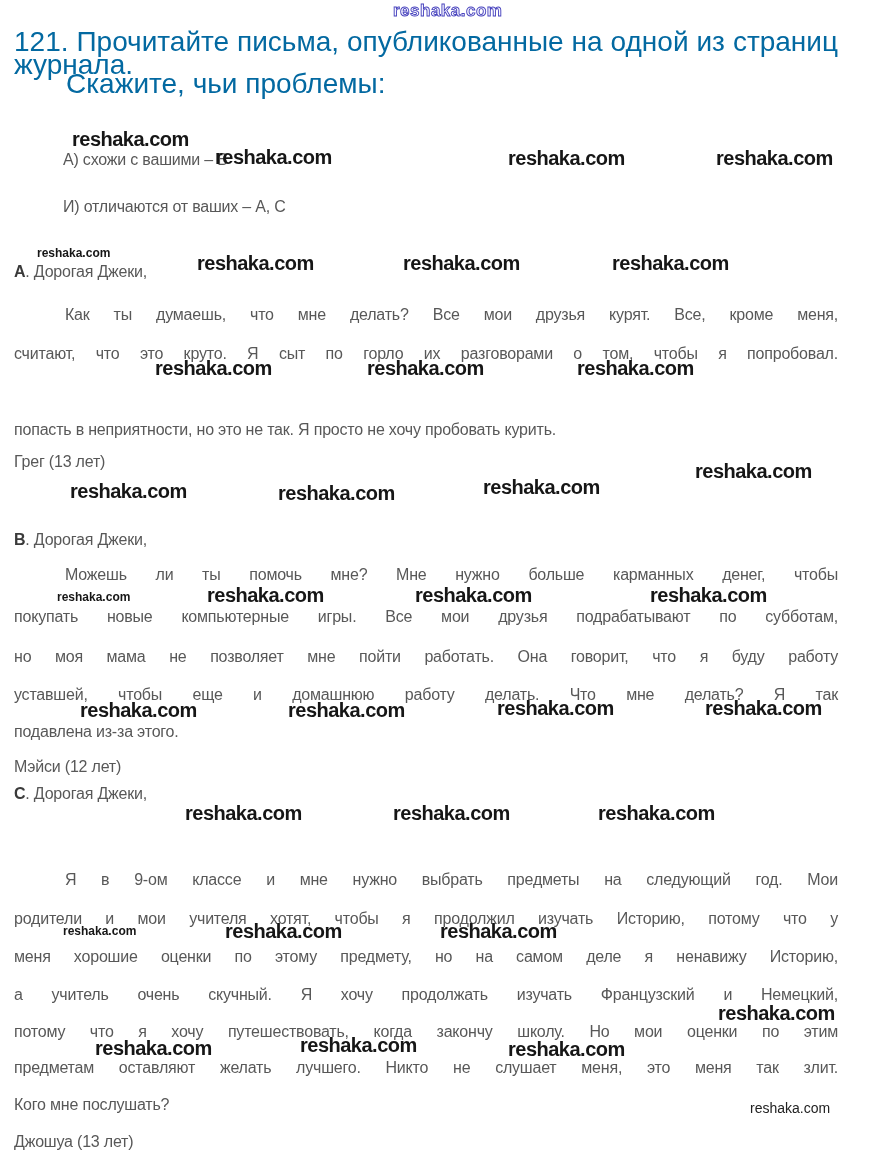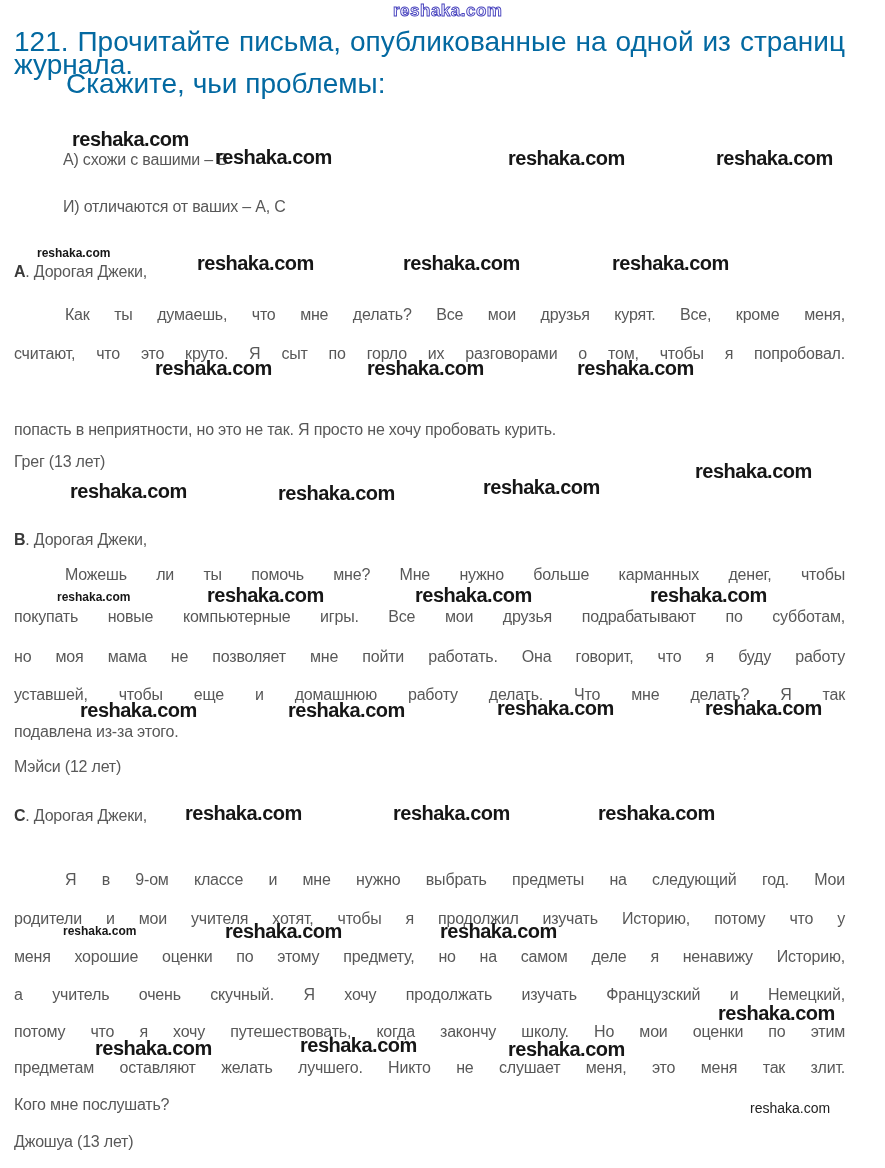--- a/index.html
+++ b/index.html
@@ -3,21 +3,20 @@
 <meta charset="utf-8">
 <style>
   html, body { margin: 0; padding: 0; background: #ffffff; }
   .doc {
     position: relative;
     width: 851px;
     height: 1168px;
     background: #ffffff;
     font-family: "Liberation Sans", "DejaVu Sans", sans-serif;
     overflow: hidden;
-    padding-left: 7px;
   }
   .line {
     position: absolute;
     left: 14px;
     right: 13px;
     font-size: 16px;
     line-height: 23px;
     color: #585858;
     letter-spacing: -0.2px;
     white-space: normal;
@@ -99,21 +98,21 @@
   <span class="wm" style="left:80px;top:699px">reshaka.com</span>
   <span class="wm" style="left:288px;top:699px">reshaka.com</span>
   <span class="wm" style="left:497px;top:697px">reshaka.com</span>
   <span class="wm" style="left:705px;top:697px">reshaka.com</span>
   <div class="line" style="top:720px">подавлена из-за этого.</div>
   <div class="line" style="top:755px">Мэйси (12 лет)</div>
 
   <span class="wm" style="left:185px;top:802px">reshaka.com</span>
   <span class="wm" style="left:393px;top:802px">reshaka.com</span>
   <span class="wm" style="left:598px;top:802px">reshaka.com</span>
-  <div class="line" style="top:804px"><span class="label">С</span><span>. Дорогая Джеки,</span></div>
+  <div class="line" style="top:782px"><span class="label">С</span><span>. Дорогая Джеки,</span></div>
   <div class="line just indent" style="top:868px">Я в 9-ом классе и мне нужно выбрать предметы на следующий год. Мои</div>
   <div class="line just" style="top:907px">родители и мои учителя хотят, чтобы я продолжил изучать Историю, потому что у</div>
   <span class="wm wm-sm" style="left:63px;top:924px">reshaka.com</span>
   <span class="wm" style="left:225px;top:920px">reshaka.com</span>
   <span class="wm" style="left:440px;top:920px">reshaka.com</span>
   <div class="line just" style="top:945px">меня хорошие оценки по этому предмету, но на самом деле я ненавижу Историю,</div>
   <div class="line just" style="top:983px">а учитель очень скучный. Я хочу продолжать изучать Французский и Немецкий,</div>
   <span class="wm" style="left:718px;top:1002px">reshaka.com</span>
   <div class="line just" style="top:1020px">потому что я хочу путешествовать, когда закончу школу. Но мои оценки по этим</div>
   <span class="wm" style="left:95px;top:1037px">reshaka.com</span>

